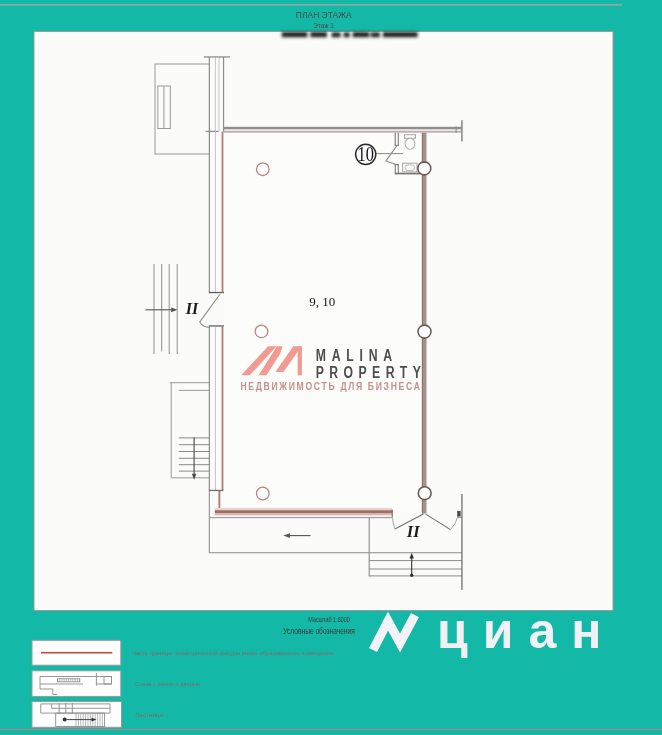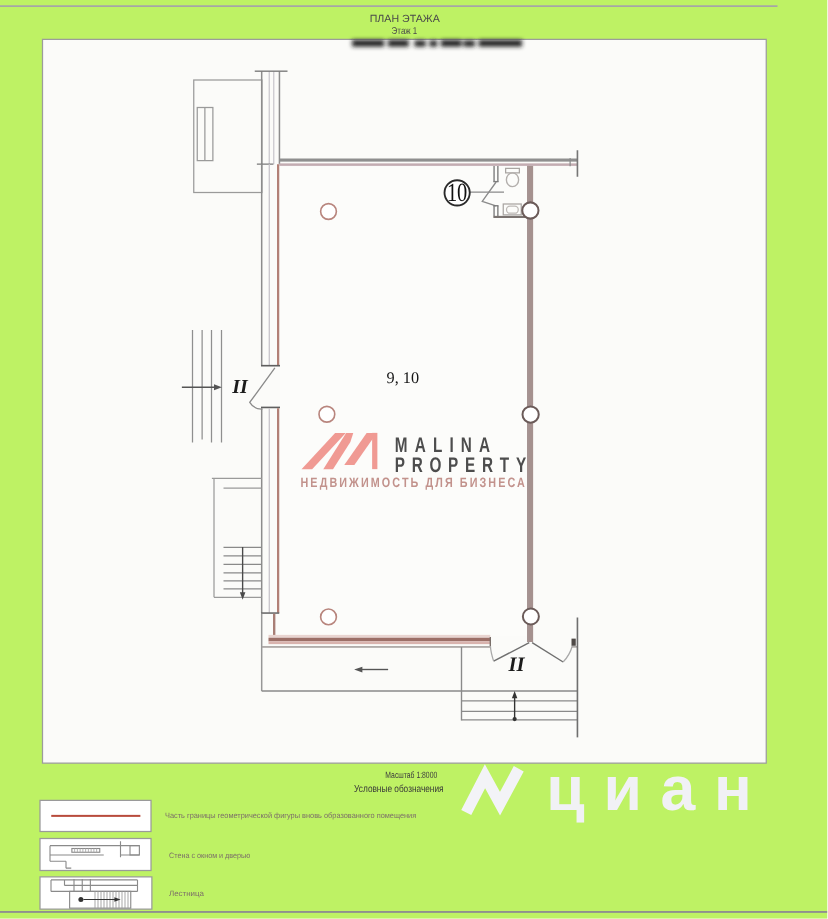--- a/index.html
+++ b/index.html
@@ -1,16 +1,16 @@
 <!DOCTYPE html>
 <html><head>
 <meta charset="utf-8">
 <style>
 html,body{margin:0;padding:0;background:#ffffff;}
-#page{position:relative;width:662px;height:735px;background:#bef264;overflow:hidden;
+#page{position:relative;width:662px;height:735px;background:#14b8a6;overflow:hidden;
 font-family:"Liberation Sans",sans-serif;}
 svg{position:absolute;left:0;top:0;}
 </style>
 </head>
 <body>
 <div id="page">
 <svg width="662" height="735" viewBox="0 0 662 735" xmlns="http://www.w3.org/2000/svg">
 <defs>
 <filter id="blr" x="-30%" y="-80%" width="160%" height="260%">
           <feGaussianBlur stdDeviation="1.7"></feGaussianBlur>

